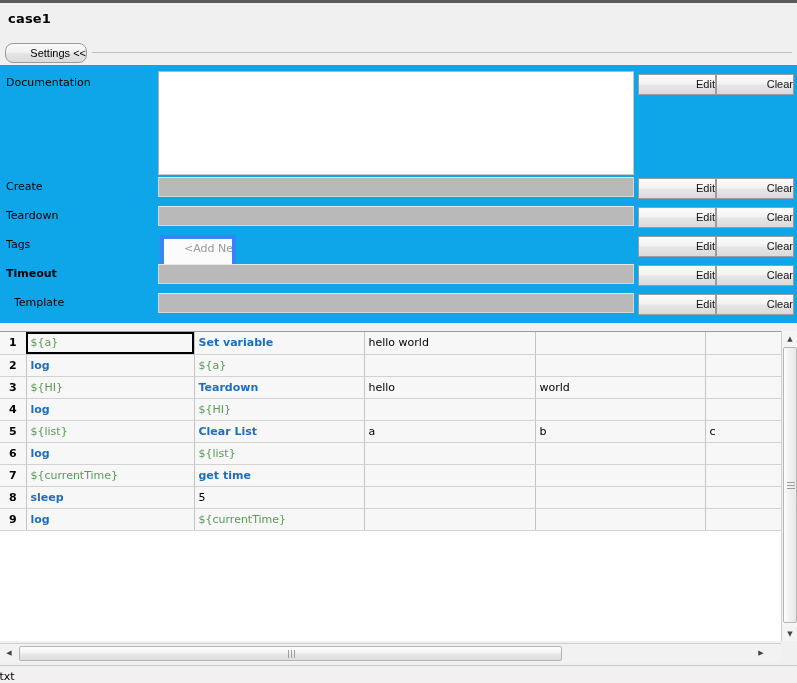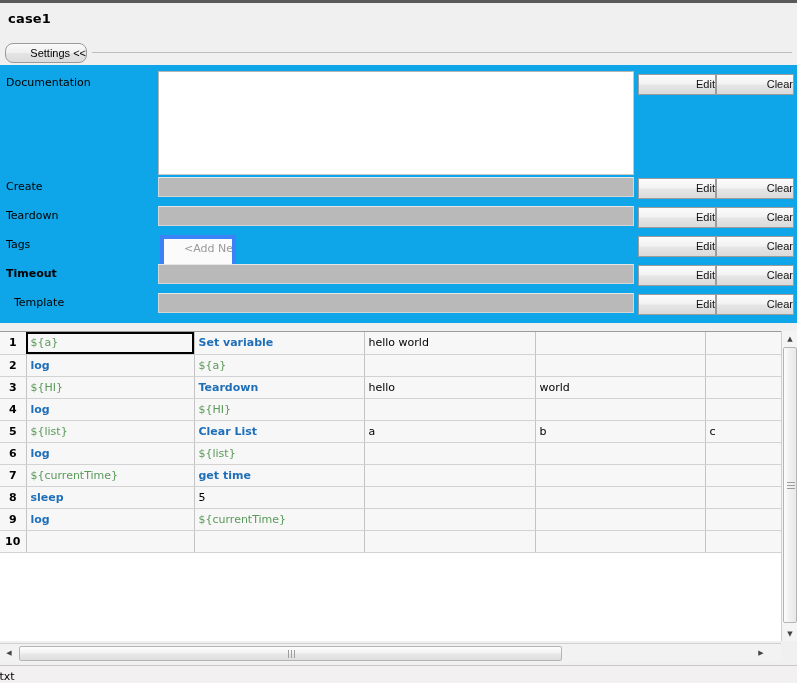--- a/index.html
+++ b/index.html
@@ -364,28 +364,20 @@
             <td class="c5 plain disabled"></td>
           </tr>
           <tr>
             <td class="rownum">9</td>
             <td class="c1 kw">log</td>
             <td class="c2 var">${currentTime}</td>
             <td class="c3 plain"></td>
             <td class="c4 plain"></td>
             <td class="c5 plain"></td>
           </tr>
-          <tr>
-            <td class="rownum">10</td>
-            <td class="c1 plain"></td>
-            <td class="c2 plain"></td>
-            <td class="c3 plain"></td>
-            <td class="c4 plain"></td>
-            <td class="c5 plain"></td>
-          </tr>
         </tbody>
     </table>
   </div>
 
   <div class="vscroll">
     <div class="vs-arrow up">▲</div>
     <div class="vs-thumb">
       <div class="vs-grip"></div>
     </div>
     <div class="vs-arrow down">▼</div>

